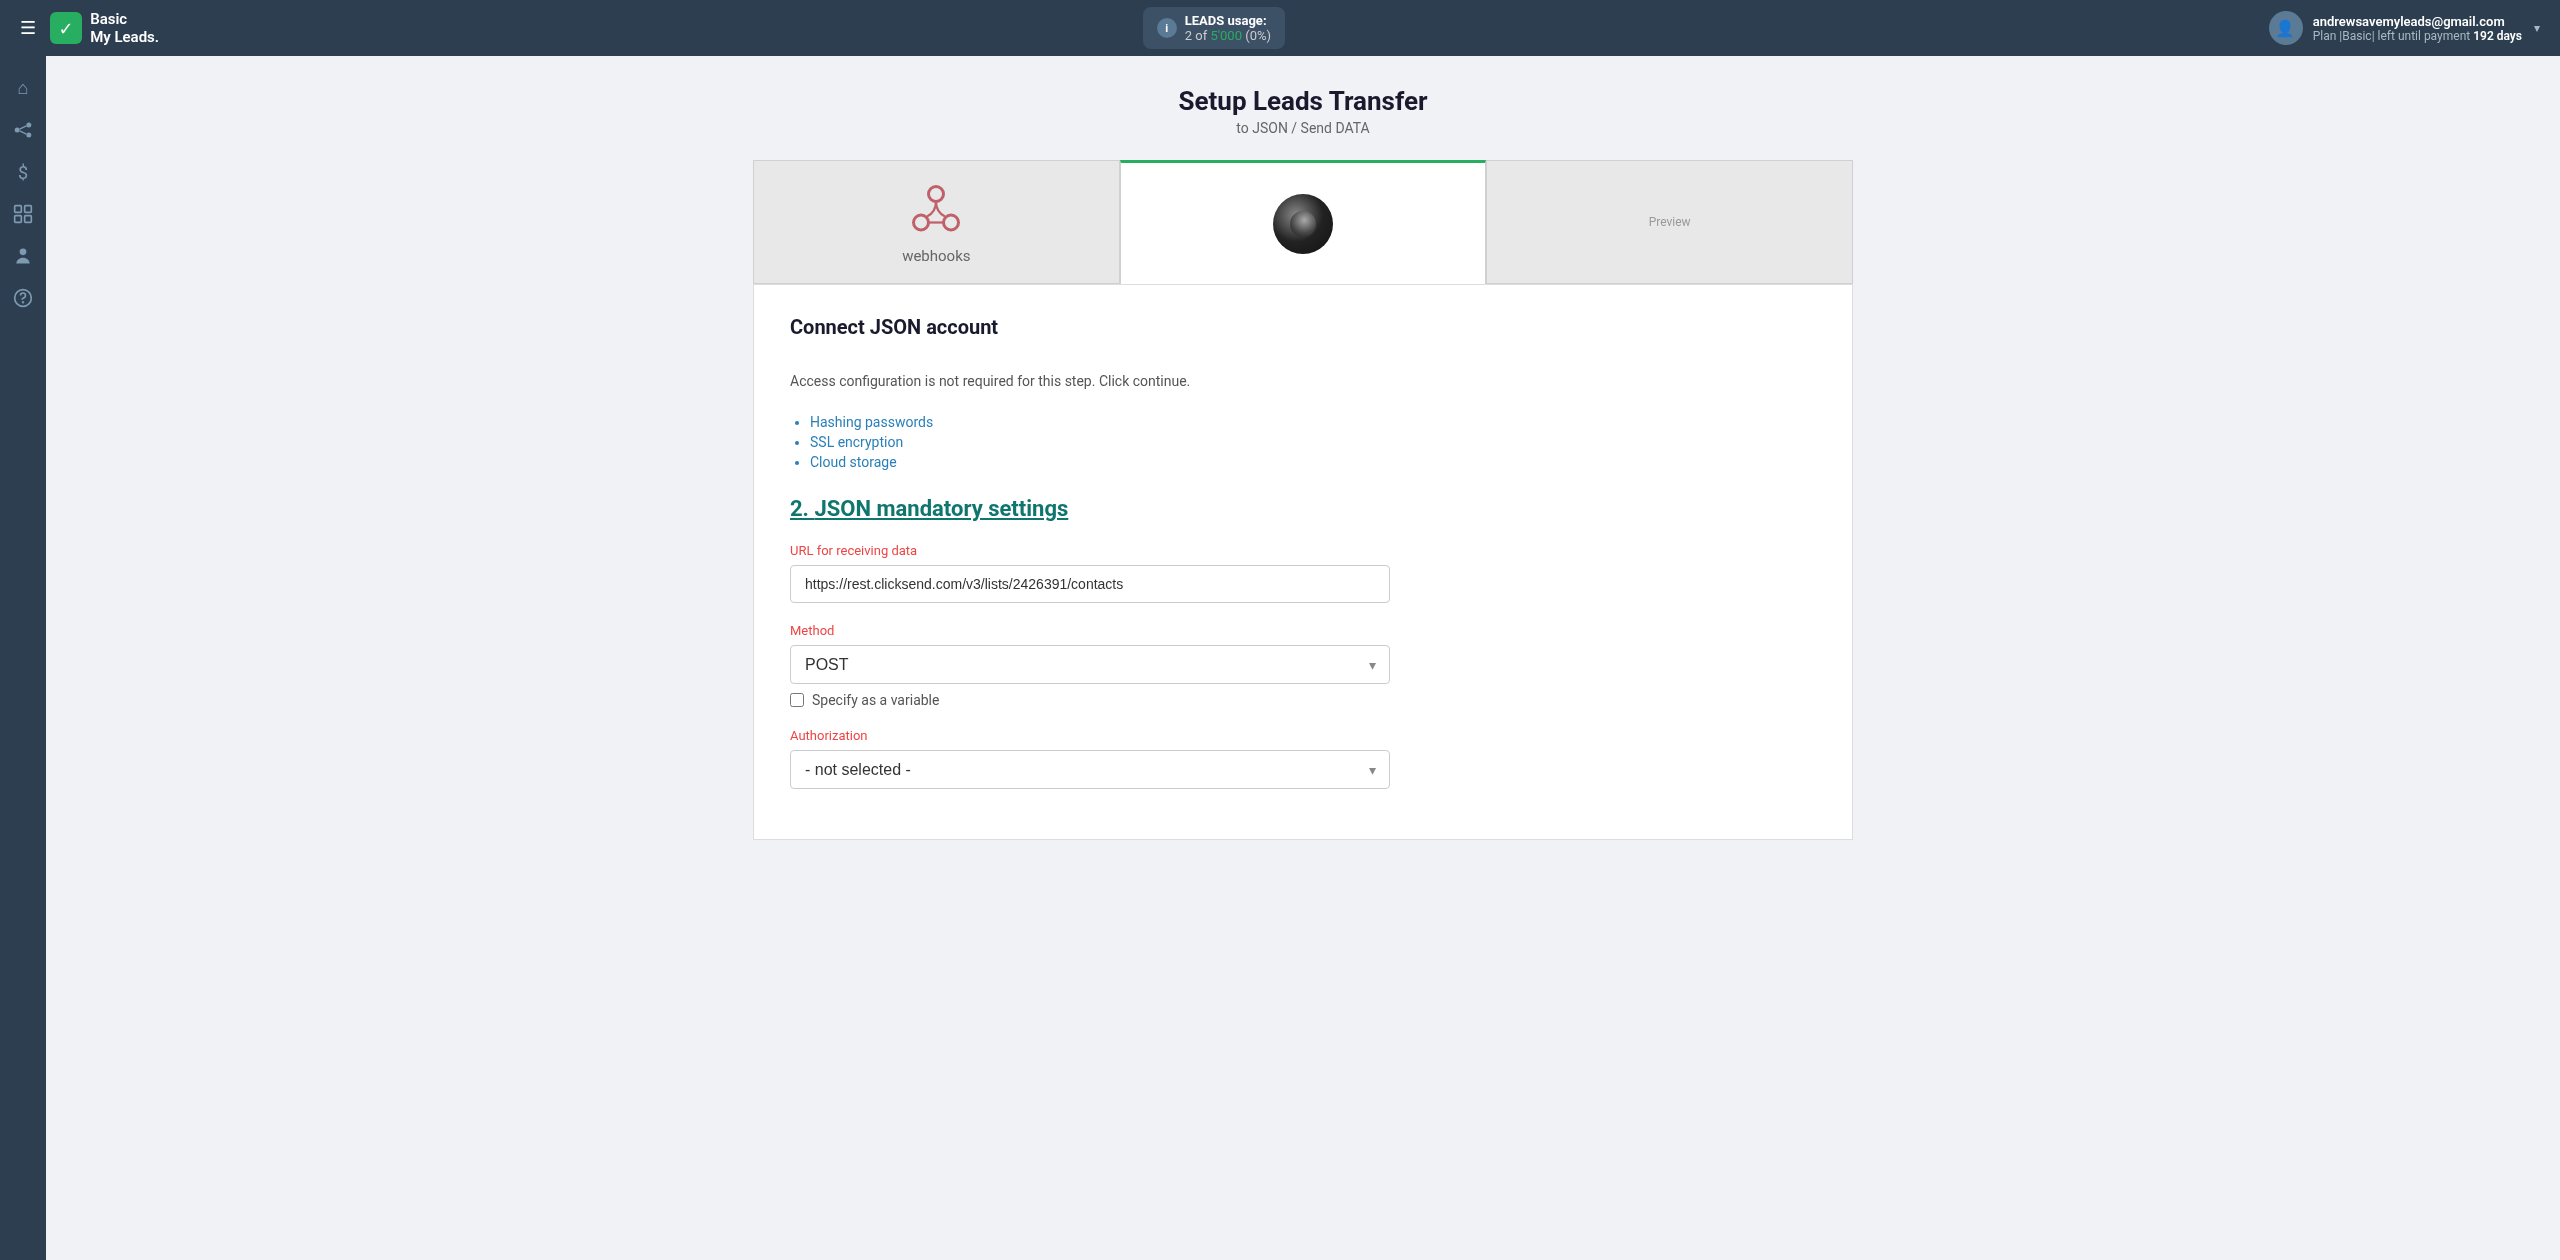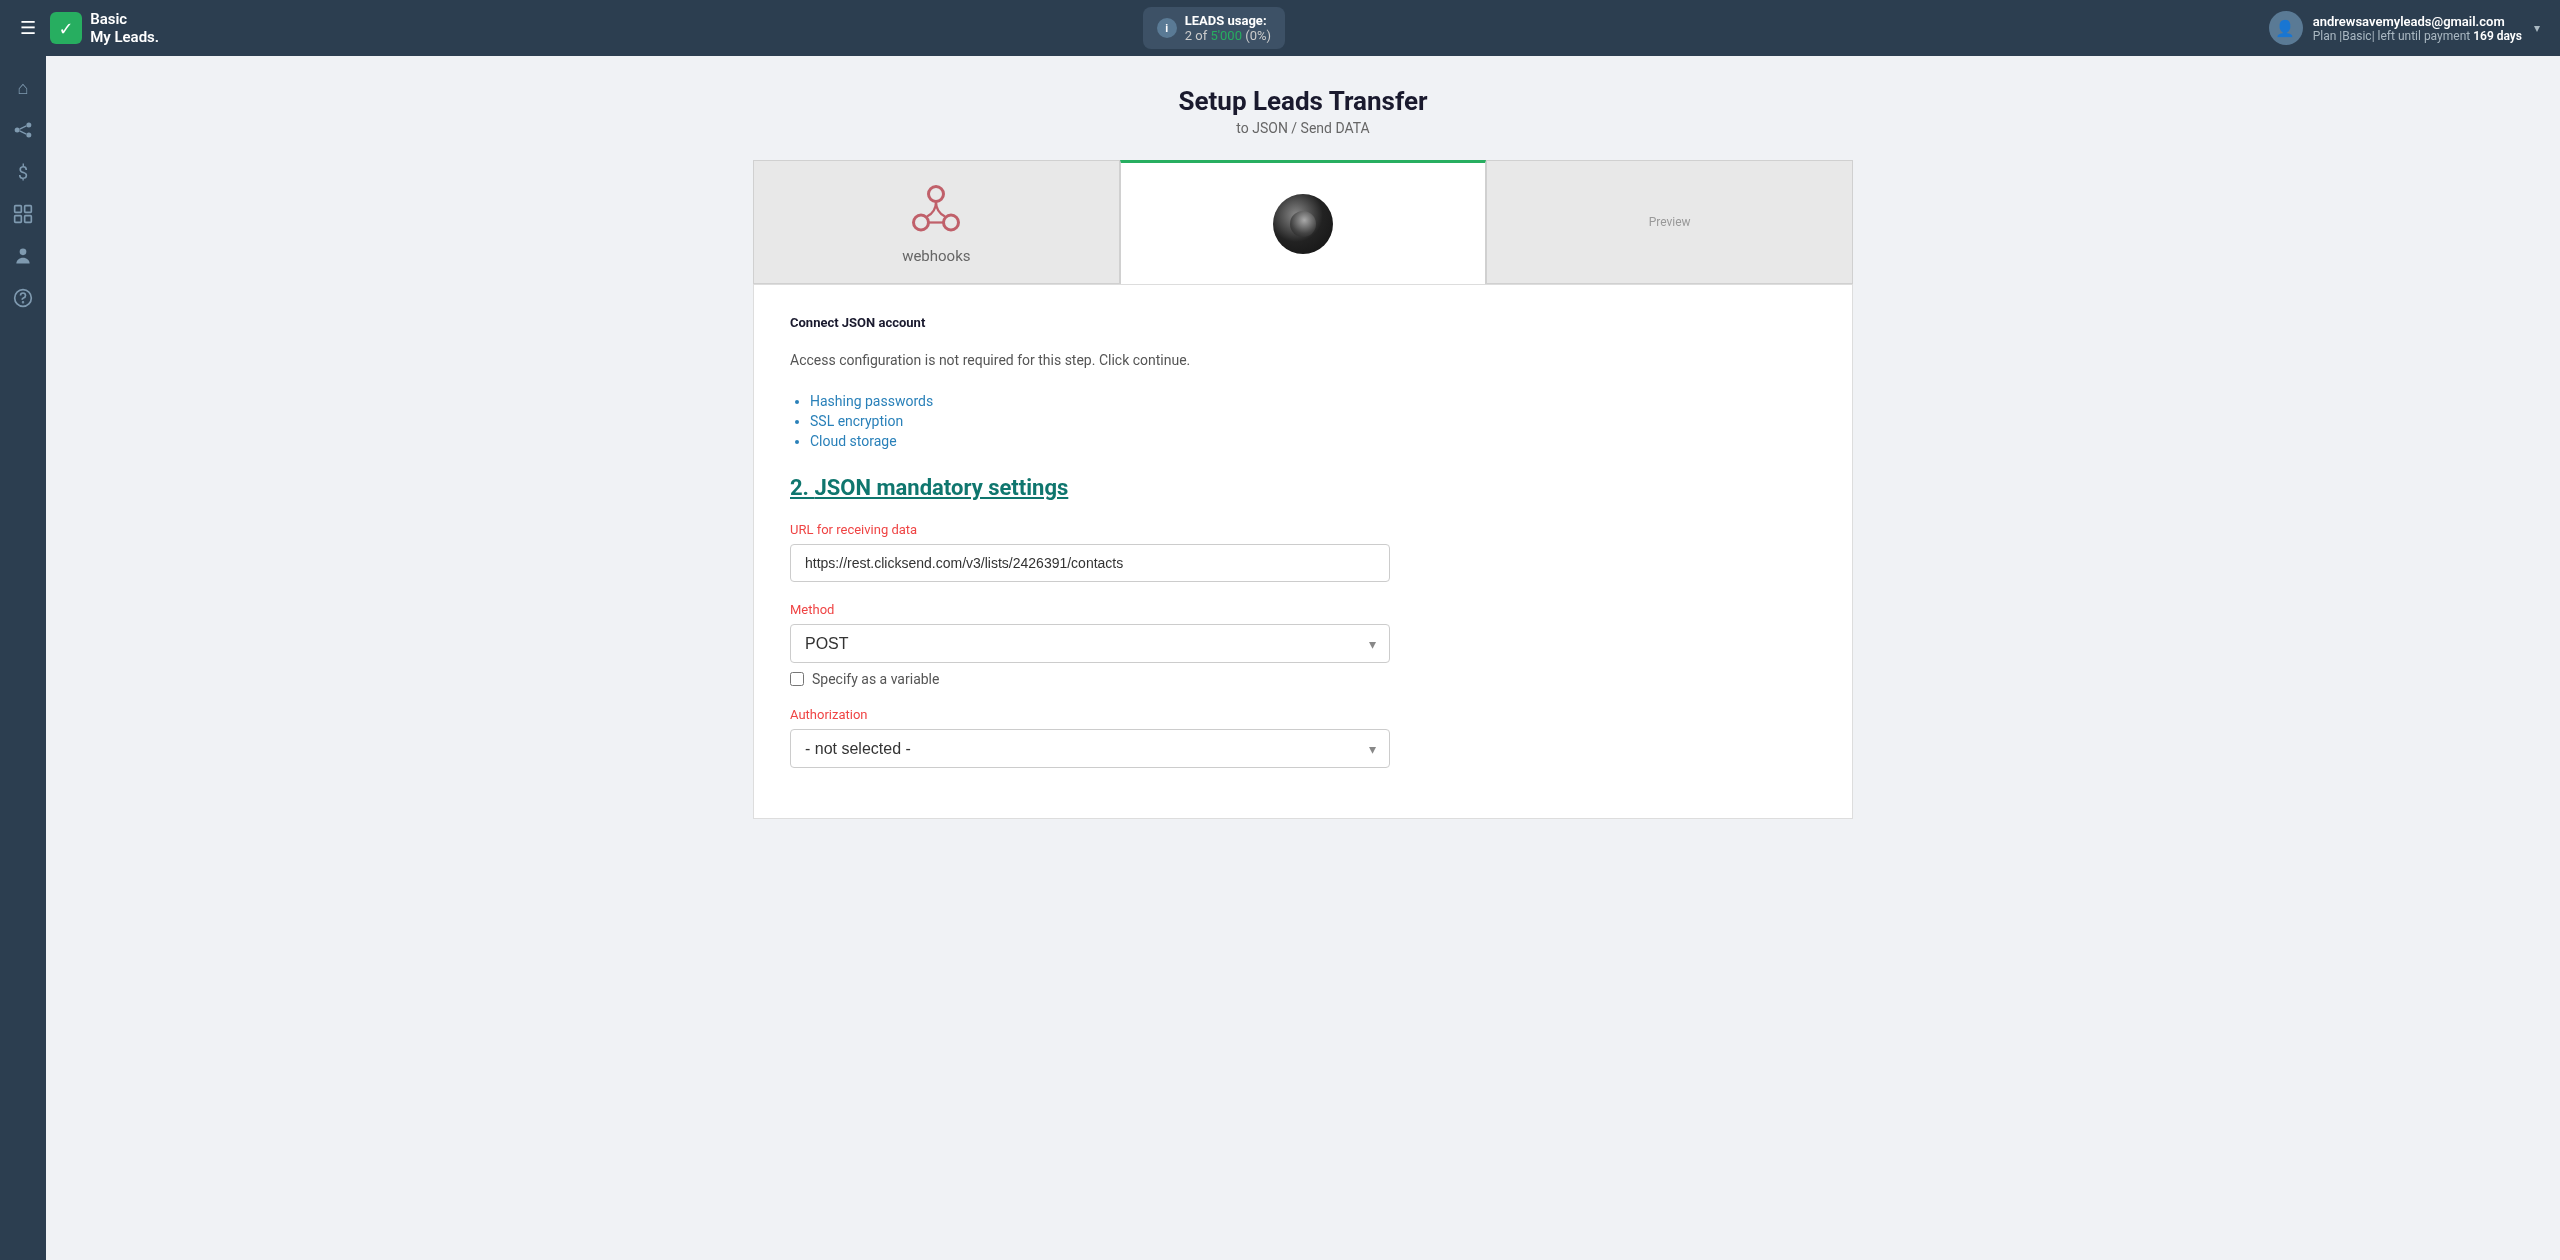--- a/index.html
+++ b/index.html
@@ -128,21 +128,21 @@
 
     
     .form-section {
       background: #fff;
       max-width: 1100px;
       margin: 0 auto;
       padding: 30px 36px;
       border: 1px solid #ddd;
     }
 
-    .section-title { font-size: 13px; color: #1a1a2e; margin-bottom: 20px; }
+    .section-title { font-size: 20px; color: #1a1a2e; margin-bottom: 32px; }
     .section-title strong { font-weight: 700; }
 
     .access-info { color: #555; font-size: 14px; margin-bottom: 22px; line-height: 1.5; }
     .safety-block { margin-bottom: 26px; }
     .safety-title { font-size: 14px; font-weight: 700; color: #1a1a2e; margin-bottom: 8px; }
     .safety-list { list-style: disc; padding-left: 20px; }
     .safety-list li { font-size: 14px; color: #2980b9; margin-bottom: 4px; }
 
     .section-2-title { font-size: 22px; color: #0f766e; margin-bottom: 22px; text-decoration: underline; }
     .section-2-title strong { font-weight: 700; }
@@ -217,21 +217,21 @@
       </div>
     </div>
   </div>
 
   <div class="navbar-right">
     <div class="user-area">
       <div class="user-avatar">👤</div>
       <div class="user-info">
         <div class="user-email">andrewsavemyleads@gmail.com</div>
         <div class="user-plan">
-          <span>Plan |</span><span>Basic</span><span>| left until payment</span> <span class="days">169 days</span>
+          <span>Plan |</span><span>Basic</span><span>| left until payment</span> <span class="days">192 days</span>
         </div>
       </div>
     </div>
     <span class="chevron-down-icon">▾</span>
   </div>
 </nav>
 
 <div class="main-layout">
 
   <aside class="sidebar">

